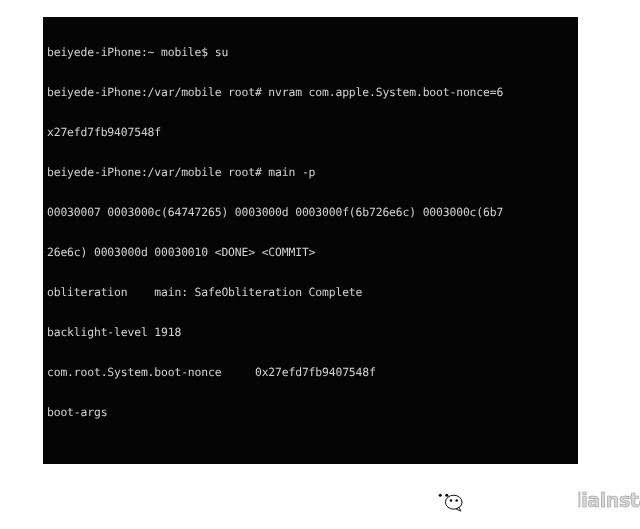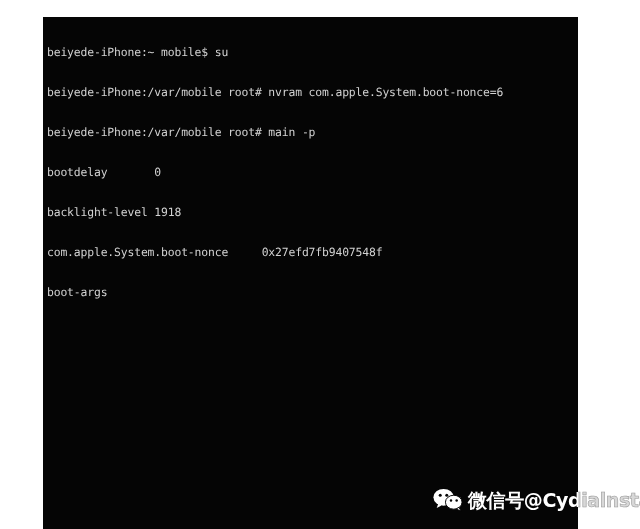--- a/index.html
+++ b/index.html
@@ -14,21 +14,21 @@
     overflow: hidden;
     font-family: "Liberation Sans", sans-serif;
   }
 
   
   #terminal-window {
     position: absolute;
     left: 43px;
     top: 17px;
     width: 535px;
-    height: 512px;
+    height: 447px;
     background: #050505;
     overflow: hidden;
     box-sizing: border-box;
   }
 
   #terminal-output {
     position: absolute;
     left: 4px;
     top: 2px;
     right: 0;
@@ -92,24 +92,27 @@
     -webkit-text-stroke: 0.6px #9a9a9a;
   }
 </style>
 </head>
 <body>
 
 <div id="terminal-window">
   <div id="terminal-output">
     <span class="term-line">beiyede-iPhone:~ mobile$ su</span>
     <span class="term-line">beiyede-iPhone:/var/mobile root# nvram com.apple.System.boot-nonce=6</span>
+    <span class="term-line">x27efd7fb9407548f</span>
     <span class="term-line">beiyede-iPhone:/var/mobile root# main -p</span>
-    <span class="term-line">bootdelay       0</span>
+    <span class="term-line">00030007 0003000c(64747265) 0003000d 0003000f(6b726e6c) 0003000c(6b7</span>
+    <span class="term-line">26e6c) 0003000d 00030010 &lt;DONE&gt; &lt;COMMIT&gt;</span>
+    <span class="term-line">obliteration    main: SafeObliteration Complete</span>
     <span class="term-line">backlight-level 1918</span>
-    <span class="term-line">com.apple.System.boot-nonce     0x27efd7fb9407548f</span>
+    <span class="term-line">com.root.System.boot-nonce     0x27efd7fb9407548f</span>
     <span class="term-line">boot-args</span>
     
     
     
   </div>
 </div>
 
 <div id="watermark-layer-light">
   <span id="wechat-logo">
     <svg viewBox="0 0 34 28" width="30" height="26" aria-hidden="true">

